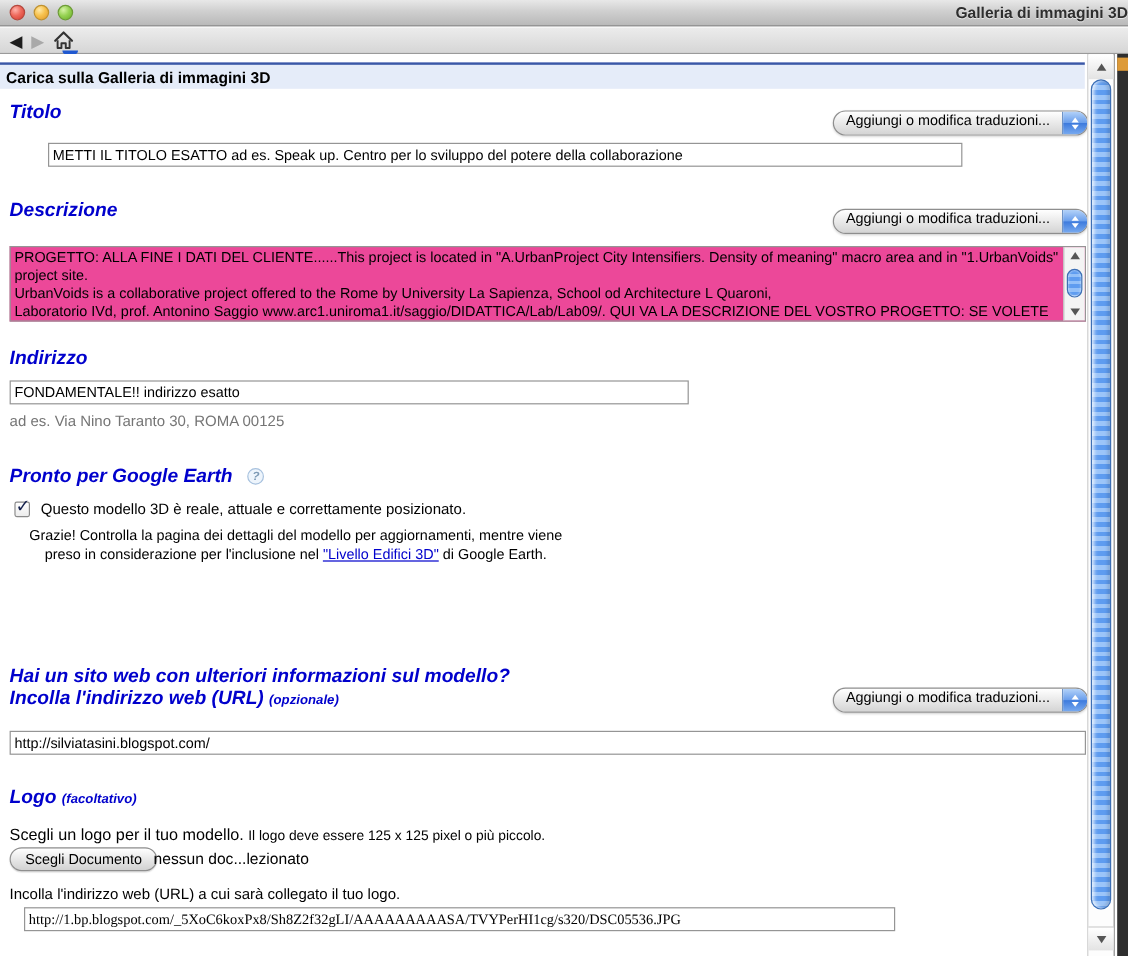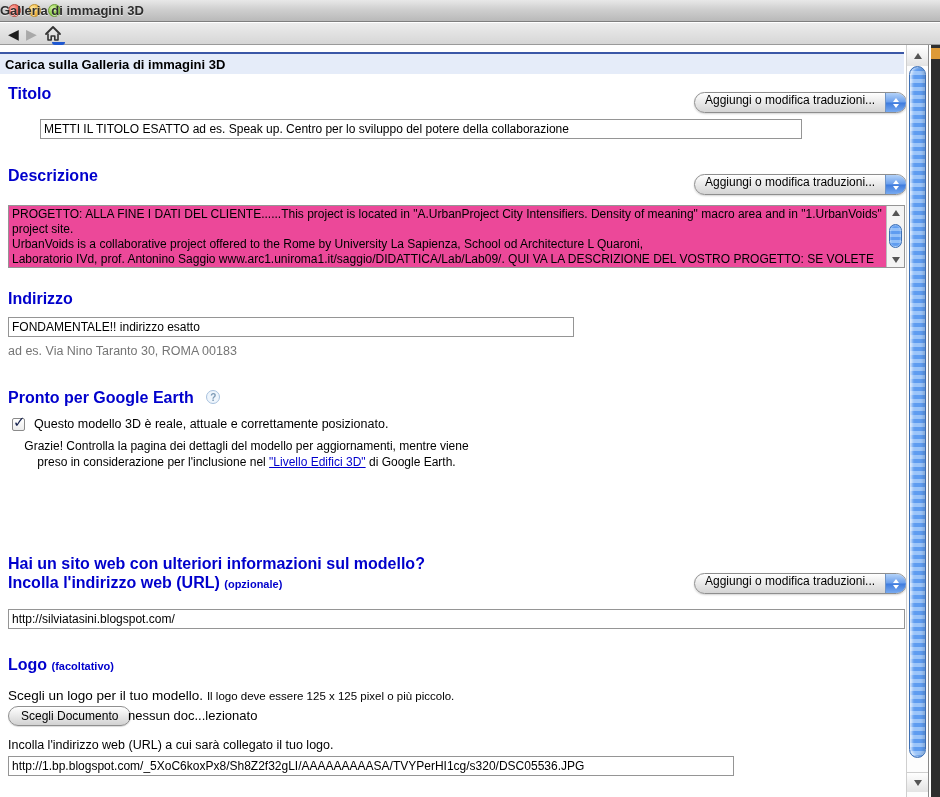--- a/index.html
+++ b/index.html
@@ -8,38 +8,38 @@
 
   
   .titlebar{position:absolute;top:0;left:0;width:940px;height:22px;
     background:linear-gradient(#e8e8e8,#cfcfcf 45%,#b9b9b9);
     border-bottom:1px solid #7e7e7e;}
   .traffic{position:absolute;left:8px;top:4px;display:flex;gap:7px;}
   .tl{width:13px;height:13px;border-radius:50%;}
   .tl.red{background:radial-gradient(circle at 35% 30%,#ffb3ab,#ee6a5d 45%,#d23b2e);border:1px solid #b5483e;}
   .tl.yellow{background:radial-gradient(circle at 35% 30%,#ffe9a8,#f7c24e 45%,#e0972a);border:1px solid #bf912f;}
   .tl.green{background:radial-gradient(circle at 35% 30%,#d6f3a6,#98d355 45%,#67ad26;);border:1px solid #6d9b37;background:radial-gradient(circle at 35% 30%,#d6f3a6,#98d355 45%,#67ad26);}
-  .win-title{position:absolute;left:0;right:0;top:0;height:22px;line-height:22px;text-align:left;
+  .win-title{position:absolute;left:0;right:0;top:0;height:22px;line-height:22px;text-align:right;
     font-size:13px;font-weight:bold;color:#2e2e2e;text-shadow:0 1px 0 rgba(255,255,255,.6);}
 
   .toolbar{position:absolute;top:23px;left:0;width:940px;height:22px;
     background:linear-gradient(#ececec,#d6d6d6);border-bottom:1px solid #9a9a9a;}
   .nav-ico{position:absolute;top:2px;font-size:14px;line-height:18px;cursor:default;}
   .back{left:8px;color:#1d1d1d;}
   .fwd{left:26px;color:#a9a9a9;}
   .home{left:44px;top:2px;}
   .blue-dash{position:absolute;left:52px;top:19px;width:13px;height:3px;background:#1f58d0;border-radius:0 0 4px 4px;}
 
   
   .page{position:absolute;top:45px;left:0;width:906px;height:752px;background:#fff;}
 
   .page-header{position:absolute;top:7px;left:0;width:904px;height:22px;background:#e5ecf9;
     border-top:2px solid #3a57a7;line-height:22px;font-size:13px;font-weight:bold;color:#000;padding-left:5px;}
 
-  .h-blue{position:absolute;font-size:16px;font-weight:bold;color:#0000cc;white-space:nowrap;}
+  .h-blue{position:absolute;font-size:16px;font-weight:bold;color:#0000cc;white-space:nowrap;font-style:italic;}
   .h-small{font-size:11px;font-weight:bold;color:#0000cc;}
 
   .txt-input{position:absolute;height:20px;border:1px solid #959595;background:#fff;
     font-size:12px;color:#000;padding:2px 3px;border-radius:0;outline:none;}
 
   
   .aqua-select{position:absolute;width:213px;height:21px;border:1px solid #8e8e8e;border-radius:11px;
     background:linear-gradient(#ffffff,#eaeaea 48%,#d4d4d4);display:flex;align-items:flex-start;
     box-shadow:0 1px 2px rgba(0,0,0,.18);}
   .aqua-select .lbl{flex:1;font-size:12px;color:#000;padding-left:10px;white-space:nowrap;overflow:hidden;}
@@ -155,21 +155,21 @@
           </span>
         <span class="aqua-thumb"></span>
         <span class="ar ar-dn">
             <span class="tri-g-dn"></span>
           </span>
       </div>
     </div>
 
     <div class="h-blue" style="top:245px;left:8px;">Indirizzo</div>
     <input class="txt-input" style="top: 272px; left: 8px; width: 566px;" value="FONDAMENTALE!! indirizzo esatto">
-    <div class="hint" style="top:299px;left:8px;">ad es. Via Nino Taranto 30, ROMA 00183</div>
+    <div class="hint" style="top:299px;left:8px;">ad es. Via Nino Taranto 30, ROMA 00125</div>
 
     <div class="h-blue" style="top:344px;left:8px;">
       <span>Pronto per Google Earth</span>
       <span class="help-circle">?</span>
     </div>
     <div class="body-txt" style="top:372px;left:0;height:16px;width:600px;">
       <span class="checkbox">
         <span class="mark">✓</span>
       </span>
       <span style="position:absolute;left:34px;top:0;">Questo modello 3D è reale, attuale e correttamente posizionato.</span>
@@ -195,21 +195,21 @@
       <span class="h-small">(facoltativo)</span>
     </div>
     <div class="body-txt" style="top:643px;left:8px;font-size:13.5px;">
       <span>Scegli un logo per il tuo modello.</span>
       <span style="font-size:11.5px;">Il logo deve essere 125 x 125 pixel o più piccolo.</span>
     </div>
     <button class="aqua-btn" style="top:661px;left:8px;text-align:center;">Scegli Documento</button>
     <div class="body-txt" style="top:663px;left:128px;font-size:13px;">nessun doc...lezionato</div>
 
     <div class="body-txt" style="top:693px;left:8px;">Incolla l'indirizzo web (URL) a cui sarà collegato il tuo logo.</div>
-    <input class="txt-input" style="top: 711px; left: 8px; width: 726px;" value="http://1.bp.blogspot.com/_5XoC6koxPx8/Sh8Z2f32gLI/AAAAAAAAASA/TVYPerHI1cg/s320/DSC05536.JPG">
+    <input class="txt-input" style="top: 711px; left: 20px; width: 726px; font-family: Liberation Serif, serif;" value="http://1.bp.blogspot.com/_5XoC6koxPx8/Sh8Z2f32gLI/AAAAAAAAASA/TVYPerHI1cg/s320/DSC05536.JPG">
   </div>
 
   <div class="v-scroll">
     <div class="btn v-btn-up">
         <span class="tri-g-up"></span>
       </div>
     <div class="v-thumb"></div>
     <div class="btn v-btn-dn">
         <span class="tri-g-dn"></span>
       </div>

